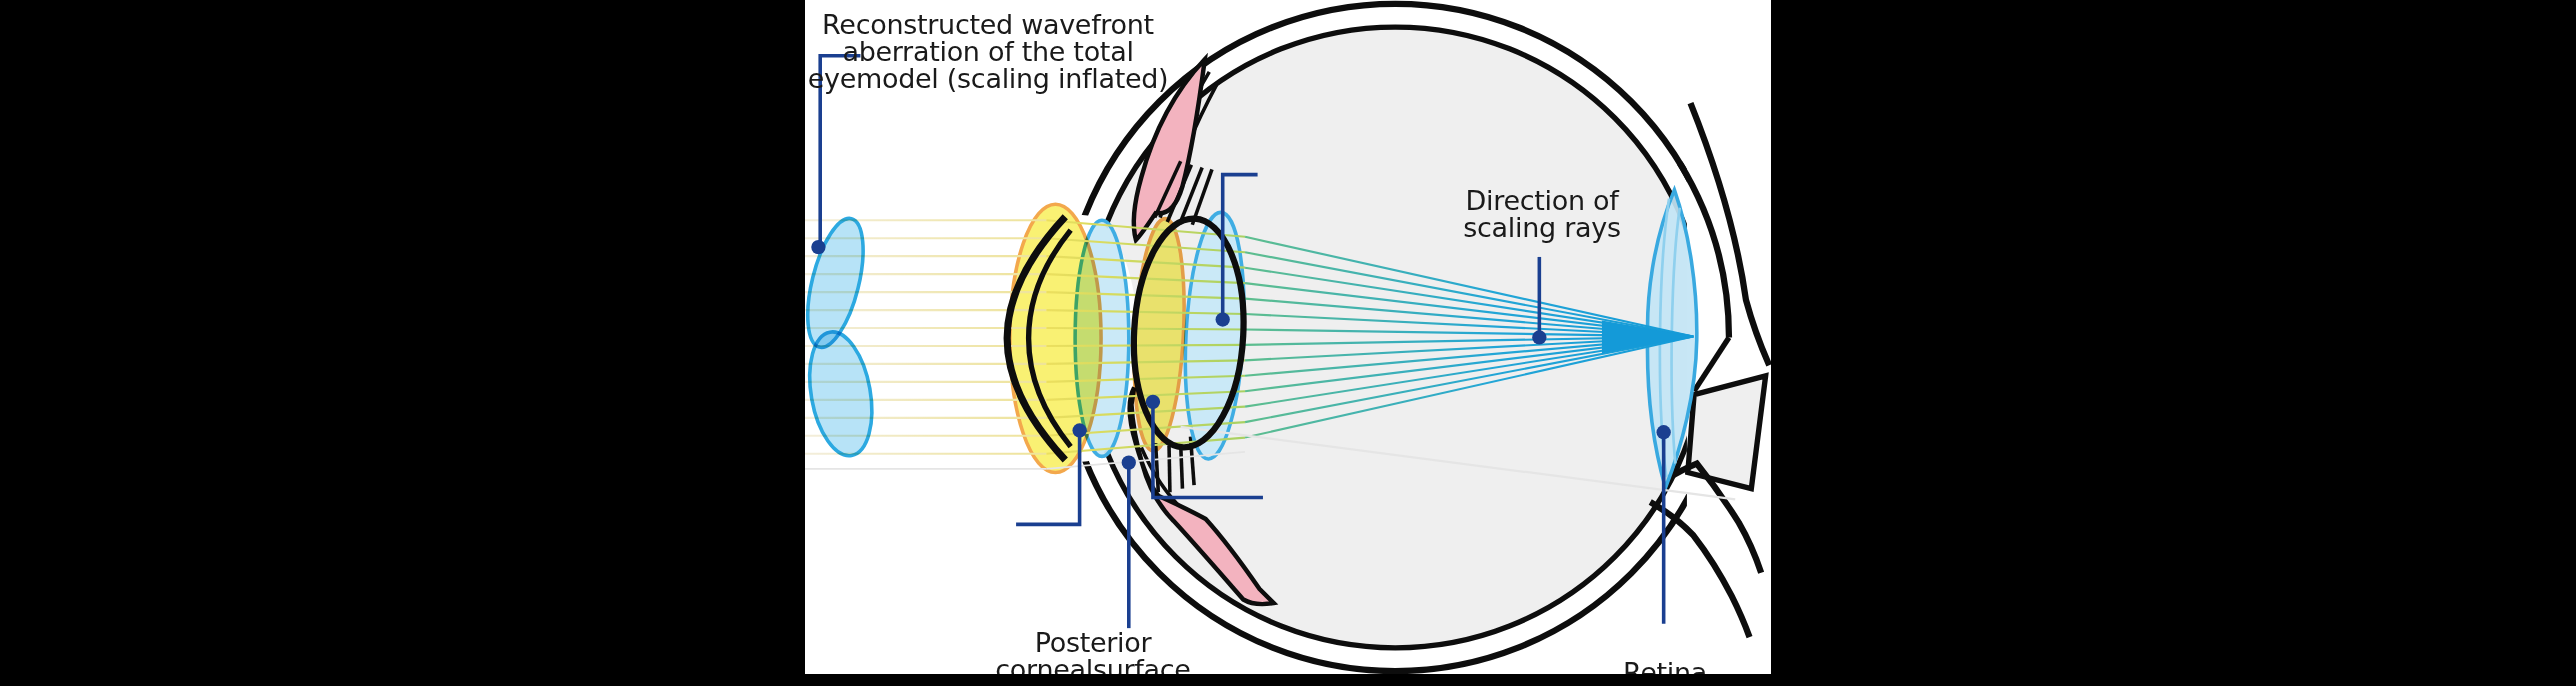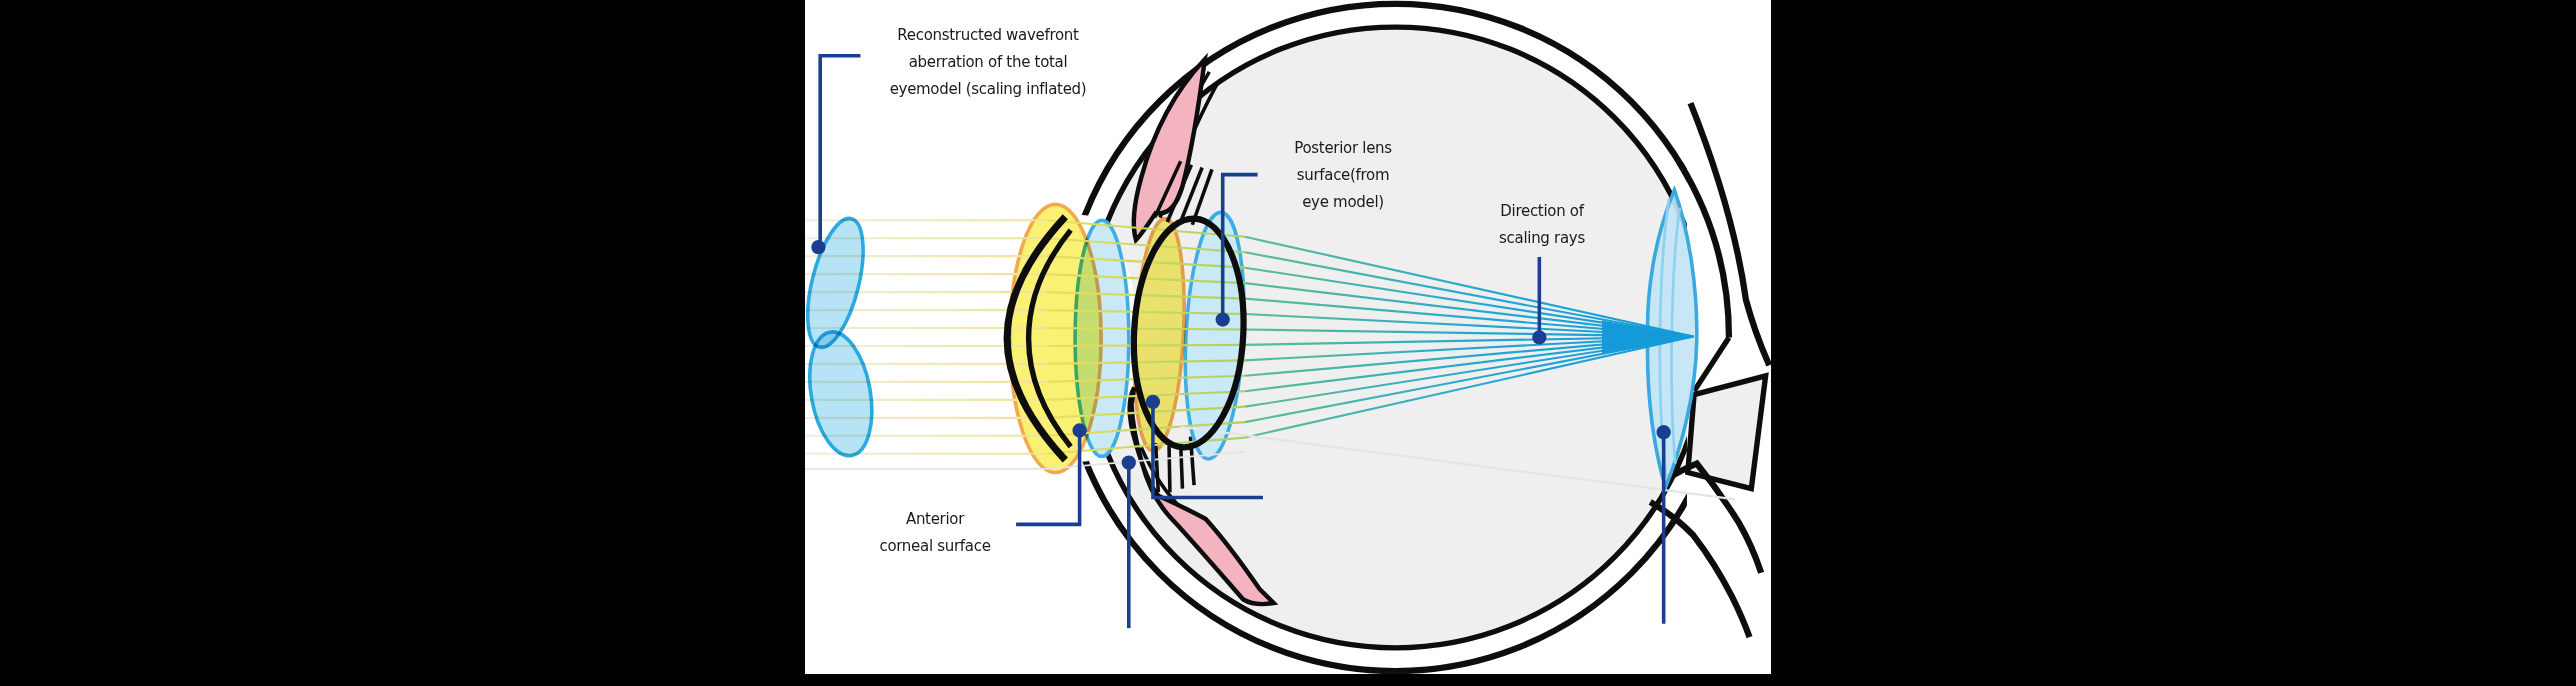--- a/index.html
+++ b/index.html
@@ -7,22 +7,22 @@
     width:2576px;height:686px;position:relative;overflow:hidden;
     background:#000;font-family:"DejaVu Sans","Liberation Sans",sans-serif;
   }
   #panel{
     position:absolute;left:805px;top:0;width:966px;height:674px;
     background:#fff;overflow:hidden;
   }
   #diagram{position:absolute;left:0;top:0;}
   .label{
     position:absolute;transform:translateX(-50%);
-    font-size:15px;line-height:27px;color:#1a1a1a;
-    text-align:center;white-space:pre-line;letter-spacing:-0.3px;margin-top:11px;
+    font-size:27px;line-height:27px;color:#1a1a1a;
+    text-align:center;white-space:pre-line;letter-spacing:-0.3px;
   }
   .multiply{mix-blend-mode:multiply;}
 </style>
 </head>
 <body>
 
 <div id="panel">
 
   <svg id="diagram" width="966" height="674" viewBox="900 0 1080 753" xmlns="http://www.w3.org/2000/svg">
     <defs>
@@ -180,22 +180,19 @@
       <circle cx="1289" cy="449" r="8"></circle>
       <circle cx="1367" cy="357" r="8"></circle>
       <circle cx="1721" cy="377" r="8"></circle>
       <circle cx="1860" cy="483" r="8"></circle>
     </g>
   </svg>
 
   <div class="label" style="left:183px;top:10.7px;">Reconstructed wavefront
 aberration of the total
 eyemodel (scaling inflated)</div>
-  <div class="label" style="left:538px;top:124px;">Posterior lens
-surface(from
-eye model)</div>
   <div class="label" style="left:737px;top:187px;">Direction of
 scaling rays</div>
-  <div class="label" style="left:130px;top:495px;">Anterior
-corneal surface</div>
+  <div class="label" style="left:288px;top:629px;">Posterior
+cornealsurface</div>
   <div class="label" style="left:860px;top:659px;">Retina</div>
 </div>
 
 
 </body></html>

